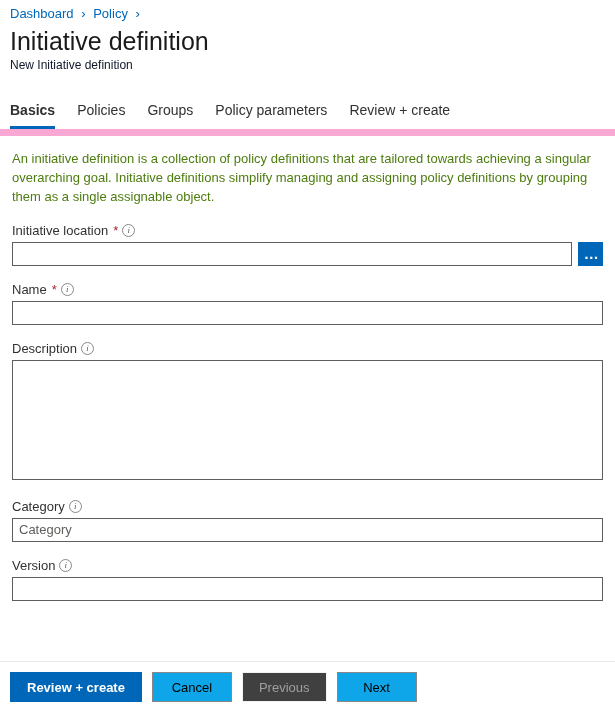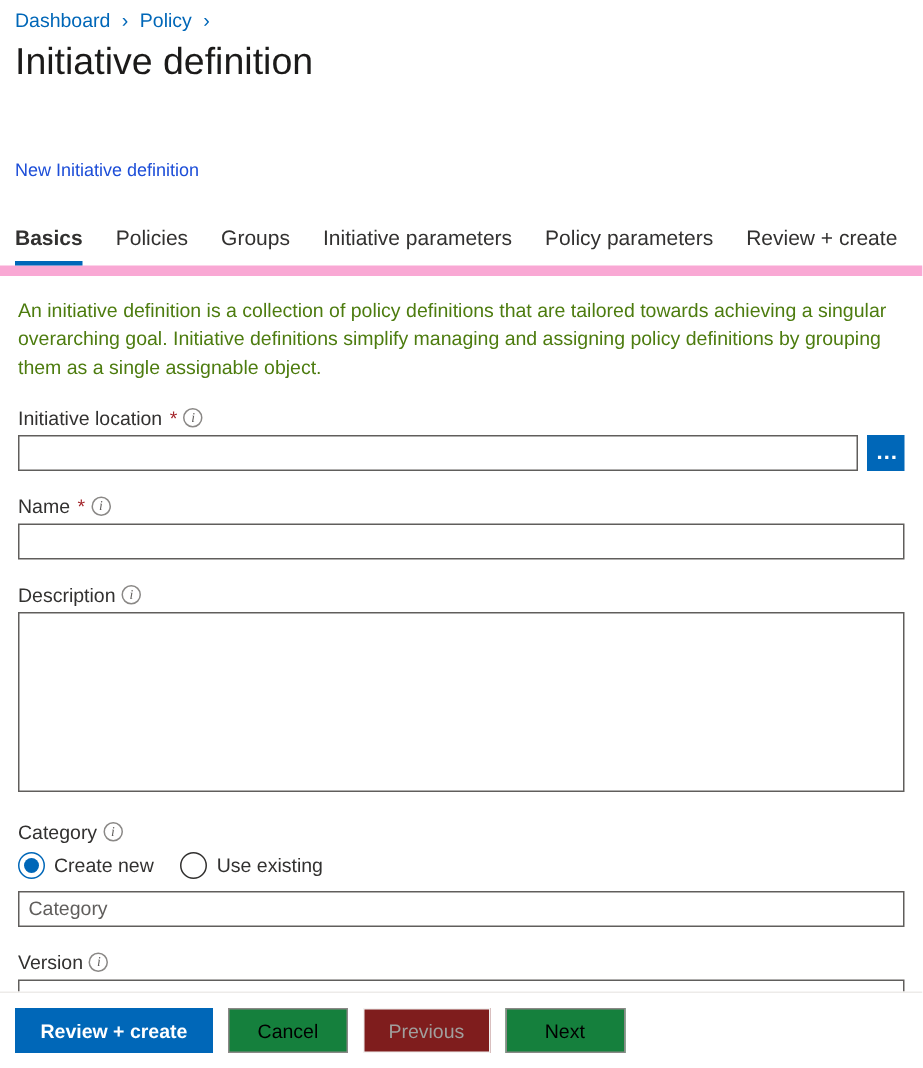--- a/index.html
+++ b/index.html
@@ -21,22 +21,21 @@
   .breadcrumb .sep { color: #0067b8; margin: 0 4px; }
   .page-title {
     padding: 2px 10px 0 10px;
     font-size: 25px;
     font-weight: 400;
     color: #1b1a19;
   }
   .page-subtitle {
     padding: 2px 10px 0 10px;
     font-size: 12px;
-    color: #1d4ed8;
-    margin-top: 48px;
+    color: #0f172a;
   }
   .tabs {
     display: flex;
     gap: 22px;
     padding: 30px 10px 0 10px;
     border-bottom: 7px solid #f9a8d4;
     font-size: 14px;
   }
   .tab {
     padding-bottom: 8px;
@@ -121,46 +120,45 @@
     display: flex;
     gap: 10px;
     background: #fff;
   }
   .btn {
     font-family: inherit;
     font-size: 13px;
     height: 30px;
     padding: 0 16px;
     border: 1px solid #8a8886;
-    background: #15803d;
+    background: #0ea5e9;
     cursor: pointer;
     min-width: 80px;
   }
   .btn.primary { background: #0067b8; border-color: #0067b8; color: #fff; font-weight: 600; min-width: 130px; }
-  .btn.disabled { background: #7f1d1d; border-color: #f3f2f1; color: #a19f9d; cursor: default; }
+  .btn.disabled { background: #404040; border-color: #f3f2f1; color: #a19f9d; cursor: default; }
   .placeholder::placeholder { color: #605e5c; }
 </style>
 </head>
 <body>
 
 <div class="breadcrumb">
   <a>Dashboard</a>
   <span class="sep">›</span>
   <a>Policy</a>
   <span class="sep">›</span>
 </div>
 
 <h1 class="page-title">Initiative definition</h1>
 <div class="page-subtitle">New Initiative definition</div>
 
 <div class="tabs">
   <div class="tab active">Basics</div>
   <div class="tab">Policies</div>
   <div class="tab">Groups</div>
-  <div class="tab">Initiative parameters</div>
   <div class="tab">Policy parameters</div>
   <div class="tab">Review + create</div>
 </div>
 
 <div class="intro">An initiative definition is a collection of policy definitions that are tailored towards achieving a singular overarching goal. Initiative definitions simplify managing and assigning policy definitions by grouping them as a single assignable object.</div>
 
 <div class="form">
 
   <div class="field">
     <div class="field-label">
@@ -188,30 +186,20 @@
       <span>Description</span>
       <span class="info-icon">i</span>
     </div>
     <textarea class="textarea" style=""></textarea>
   </div>
 
   <div class="field">
     <div class="field-label">
       <span>Category</span>
       <span class="info-icon">i</span>
-    </div>
-    <div class="radio-row">
-      <label class="radio-opt selected">
-        <span class="radio-circle"></span>
-        <span>Create new</span>
-      </label>
-      <label class="radio-opt">
-        <span class="radio-circle"></span>
-        <span>Use existing</span>
-      </label>
     </div>
     <input class="text-input placeholder" type="text" placeholder="Category" style="">
   </div>
 
   <div class="field">
     <div class="field-label">
       <span>Version</span>
       <span class="info-icon">i</span>
     </div>
     <input class="text-input" type="text" value="" style="">

